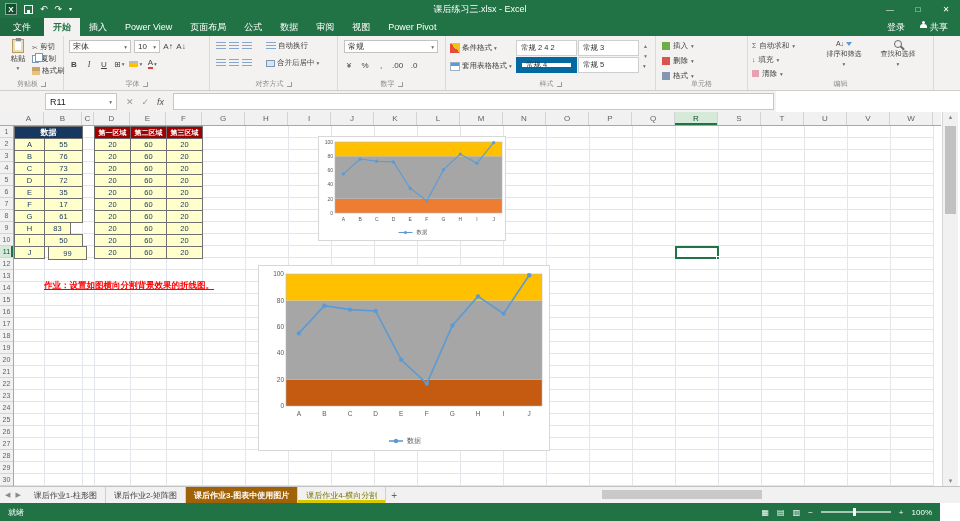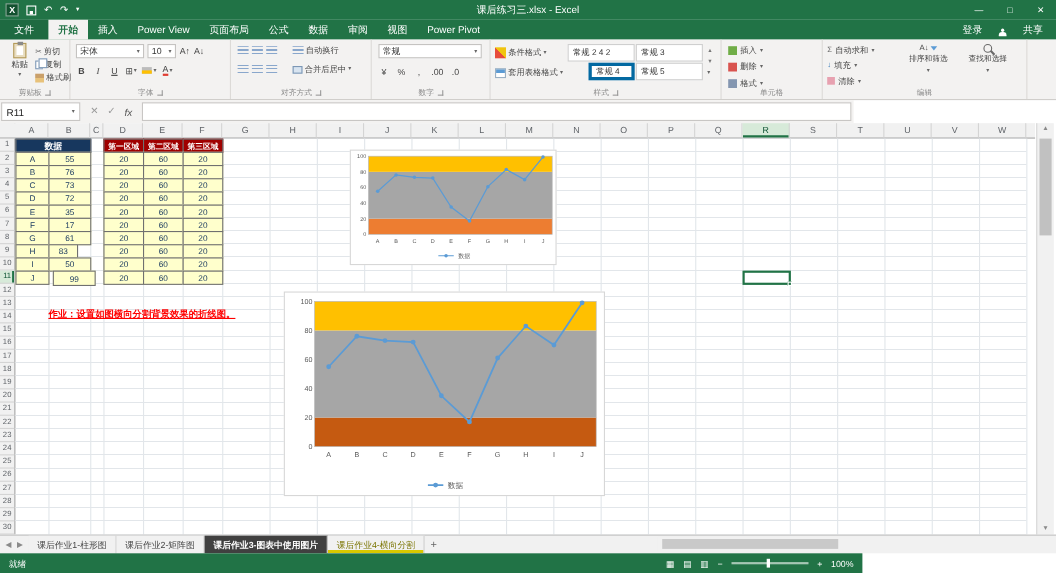--- a/index.html
+++ b/index.html
@@ -50,29 +50,29 @@
 .ic-copy::after{content:"";position:absolute;left:2px;top:-3px;width:6px;height:7px;background:#fff;border:1px solid #7c97b5;}
 .ic-brush{width:8px;height:8px;background:linear-gradient(to bottom,#caa06a 0 4px,#e8c27a 4px);}
 .ic-fill{width:9px;height:6px;background:#bcbcbc;border-bottom:3px solid #ffc000;display:inline-block;}
 .ic-fontcolor{font-size:8px;line-height:8px;border-bottom:2px solid #e03c31;}
 .al{width:10px;height:8px;background:repeating-linear-gradient(to bottom,#89a7cc 0,#89a7cc 1px,transparent 1px,transparent 3px);display:inline-block;}
 .ic-merge{width:9px;height:7px;background:#d8e4f0;border:1px solid #7c97b5;display:inline-block;}
 .ic-cf{width:10px;height:10px;background:linear-gradient(45deg,#e74c3c 0 50%,#f1c40f 50% 100%);display:inline-block;}
 .ic-tbl{width:10px;height:9px;background:linear-gradient(#5b9bd5 0 3px,#fff 3px);border:1px solid #9ab0c4;display:inline-block;}
 #style-gallery{position:absolute;left:70px;top:4px;display:grid;grid-template-columns:61px 61px;grid-auto-rows:16px;gap:1px;}
 .gcell{background:#fff;border:1px solid #cfcfcf;display:flex;align-items:center;padding:0 4px;font-size:7.5px;color:#333;}
-.gcell.sel{border:3px solid #0369a1;margin-left:19px;}
+.gcell.sel{border:6px solid #0369a1;}
 .cellrow{display:flex;align-items:center;gap:3px;height:13px;white-space:nowrap;position:absolute;}
 .bigbtn{position:absolute;top:4px;width:52px;display:flex;flex-direction:column;align-items:center;gap:2px;text-align:center;font-size:7px;line-height:8px;}
 .funnel{width:0;height:0;border-left:3px solid transparent;border-right:3px solid transparent;border-top:4px solid #5b9bd5;}
 .ic-find{width:8px;height:8px;border:1.5px solid #6a6a6a;border-radius:50%;position:relative;}
 .ic-find::after{content:"";position:absolute;width:5px;height:1.5px;background:#6a6a6a;transform:rotate(45deg);right:-4px;bottom:-1px;}
 
 
-#formulabar{position:absolute;left:0;top:91px;width:776px;height:21px;background:#f3f2f1;display:flex;align-items:center;}
+#formulabar{position:absolute;left:0;top:91px;width:776px;height:21px;background:#f3f2f1;display:flex;align-items:center;padding-left:44px;}
 #namebox{width:72px;height:17px;background:#fff;border:1px solid #c8c6c4;margin-left:1px;display:flex;align-items:center;justify-content:space-between;padding:0 4px;font-size:9px;color:#222;}
 .fbtns{display:flex;align-items:center;gap:8px;padding:0 9px;color:#9a9a9a;font-size:9px;}
 #fx-input{flex:1;height:17px;background:#fff;border:1px solid #c8c6c4;margin-right:2px;}
 
 
 #select-all{position:absolute;left:0;top:112px;width:14px;height:14px;background:#f1f1f1;border-right:1px solid #c6c6c6;border-bottom:1px solid #a8a8a8;}
 #select-all::after{content:"";position:absolute;right:1px;bottom:1px;border-left:6px solid transparent;border-bottom:6px solid #b8b8b8;}
 #col-headers{position:absolute;left:0;top:112px;width:941px;height:14px;background:#f1f1f1;border-bottom:1px solid #a8a8a8;}
 .col-h{position:absolute;top:0;height:13px;border-right:1px solid #d4d4d4;display:flex;align-items:center;justify-content:center;font-size:8px;color:#5f6368;}
 .col-h.selhdr{background:#d7ead9;color:#0c5132;box-shadow:inset 0 -2px 0 #217346;}
@@ -98,21 +98,21 @@
 #hthumb{position:absolute;left:4px;top:2px;width:160px;height:9px;background:#c9c9c9;}
 
 
 #tabbar{position:absolute;left:0;top:486px;width:960px;height:17px;background:#f1f1f1;border-top:1px solid #c2c2c2;display:flex;align-items:stretch;font-size:8px;color:#444;}
 .tnav{display:flex;align-items:center;padding:0 5px;color:#8a8a8a;font-size:7px;gap:5px;}
 .sheet-tab{display:flex;align-items:center;padding:0 8px;border-right:1px solid #cfcfcf;background:#f1f1f1;white-space:nowrap;}
 .sheet-tab.active{color:#fff;font-weight:bold;}
 .add-sheet{display:flex;align-items:center;justify-content:center;width:16px;color:#666;font-size:10px;}
 
 
-#statusbar{position:absolute;left:0;top:503px;width:784px;height:18px;background:#217346;color:#fff;display:flex;align-items:center;font-size:8px;}
+#statusbar{position:absolute;left:0;top:503px;width:940px;height:18px;background:#217346;color:#fff;display:flex;align-items:center;font-size:8px;}
 #status-left{padding-left:8px;}
 #status-right{margin-left:auto;display:flex;align-items:center;gap:8px;padding-right:8px;}
 .viewic{font-size:8px;}
 #zoom-track{width:70px;height:2px;background:rgba(255,255,255,.6);position:relative;}
 #zoom-thumb{position:absolute;left:32px;top:-3px;width:3px;height:8px;background:#fff;}
 </style>
 </head>
 <body>
 
 <div id="app">
@@ -141,21 +141,21 @@
         <span class="rtab">Power View</span>
         <span class="rtab">页面布局</span>
         <span class="rtab">公式</span>
         <span class="rtab">数据</span>
         <span class="rtab">审阅</span>
         <span class="rtab">视图</span>
         <span class="rtab">Power Pivot</span>
       </div>
     <div id="tab-right">
       <span>登录</span>
-      <span style="display:flex;align-items:flex-end;gap:15px">
+      <span style="display:flex;align-items:flex-start;gap:3px">
         <span class="person"></span>
         <span>共享</span>
       </span>
     </div>
   </div>
 
   <div id="ribbon">
 
     <div class="rgroup" style="left:0;width:64px">
       <div class="paste">
@@ -581,21 +581,21 @@
   </div>
 
   <div id="tabbar">
     <div class="tnav">
       <span>◀</span>
       <span>▶</span>
     </div>
     <div id="sheet-tabs-list" style="display:flex">
         <span class="sheet-tab">课后作业1-柱形图</span>
         <span class="sheet-tab">课后作业2-矩阵图</span>
-        <span class="sheet-tab active" style="background: #404040;">课后作业3-图表中使用图片</span>
+        <span class="sheet-tab active" style="background: #a16207;">课后作业3-图表中使用图片</span>
         <span class="sheet-tab" style="box-shadow: rgb(216, 200, 0) 0px -3px 0px inset; color: rgb(122, 116, 0);">课后作业4-横向分割</span>
       </div>
     <div class="add-sheet">+</div>
   </div>
   <div id="hscroll">
       <div id="hthumb"></div>
     </div>
 
   <div id="statusbar">
     <span id="status-left">就绪</span>

